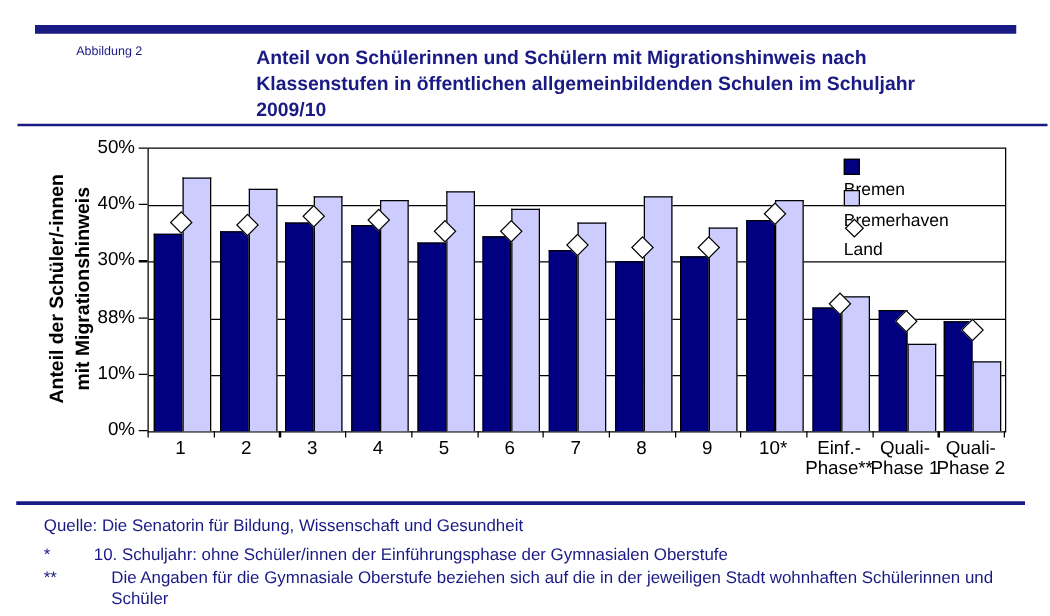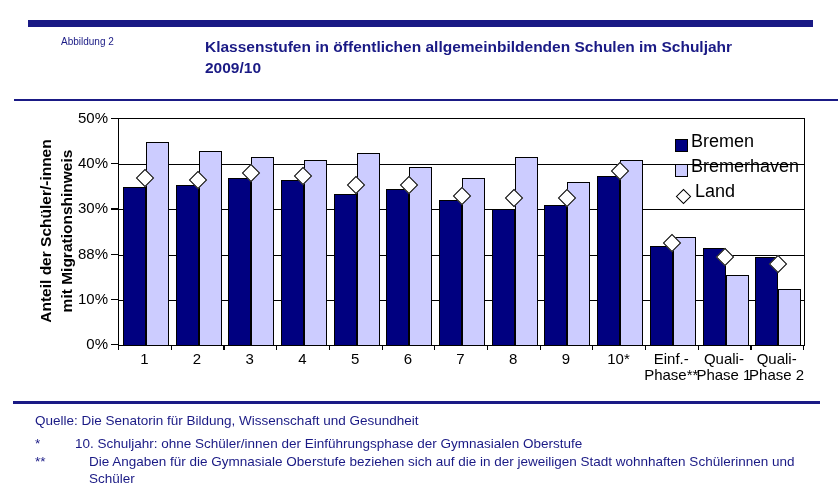--- a/index.html
+++ b/index.html
@@ -22,21 +22,21 @@
   .plot{position:absolute;border:1.3px solid #000;background:#fff;}
   .gridline{position:absolute;left:0;right:0;height:1px;background:#000;}
   .ytick{position:absolute;width:7px;height:1.3px;background:#000;}
   .ylab{position:absolute;width:52px;text-align:right;font-size:15px;line-height:18px;}
   .xtick{position:absolute;width:1.3px;height:5px;background:#000;}
   .xlab{position:absolute;text-align:center;font-size:15px;line-height:16px;white-space:pre-line;}
   .bar{position:absolute;bottom:0;box-sizing:border-box;border:1px solid #000;border-bottom:none;}
   .diamond{position:absolute;width:11px;height:11px;background:#fff;border:1.8px solid #000;
            transform:translate(-50%,-50%) rotate(45deg);}
   .legend{position:absolute;left:556px;top:8px;}
-  .legend-item{display:flex;align-items:flex-end;height:25px;gap:3px;font-size:18px;}
+  .legend-item{display:flex;align-items:flex-start;height:25px;gap:3px;font-size:14px;flex-direction:column;}
   .lg-sq{width:13px;height:13px;box-sizing:border-box;border:1px solid #000;flex:0 0 auto;}
   .lg-di{width:9px;height:9px;background:#fff;border:1.4px solid #000;transform:rotate(45deg);margin:0 3px;flex:0 0 auto;}
   #xaxis-title{left:118px;top:280px;width:685px;text-align:center;font-weight:bold;font-size:16px;}
   #yaxis-label{left:-93px;top:109px;width:300px;height:44px;transform:rotate(-90deg);
                text-align:center;font-weight:bold;font-size:15.5px;line-height:21px;}
 
   
   #ftr-rule{left:13px;top:401px;width:807px;height:3px;background:var(--navy);}
   .ftr-txt{font-size:13.5px;line-height:17px;color:var(--navy);}
   #source{left:35px;top:412px;}
@@ -44,20 +44,21 @@
   .fn-text{left:75px;width:722px;}
   #fn1{top:435px;} #fn1t{top:435px;}
   #fn2{top:453px;} #fn2t{top:453px;margin-left:14px;}
 </style>
 </head>
 <body>
 
 <div class="abs" id="hdr-bar"></div>
 <div class="abs" id="fig-label">Abbildung 2</div>
 <div class="abs" id="title">
+  <div>Anteil von Schülerinnen und Schülern mit Migrationshinweis nach</div>
   <div>Klassenstufen in öffentlichen allgemeinbildenden Schulen im Schuljahr</div>
   <div>2009/10</div>
 </div>
 <div class="abs" id="hdr-rule"></div>
 
 <div class="abs" id="chart-section">
   <div class="abs" id="yaxis-label">
     <div>Anteil der Schüler/-innen</div>
     <div>mit Migrationshinweis</div>
   </div>

